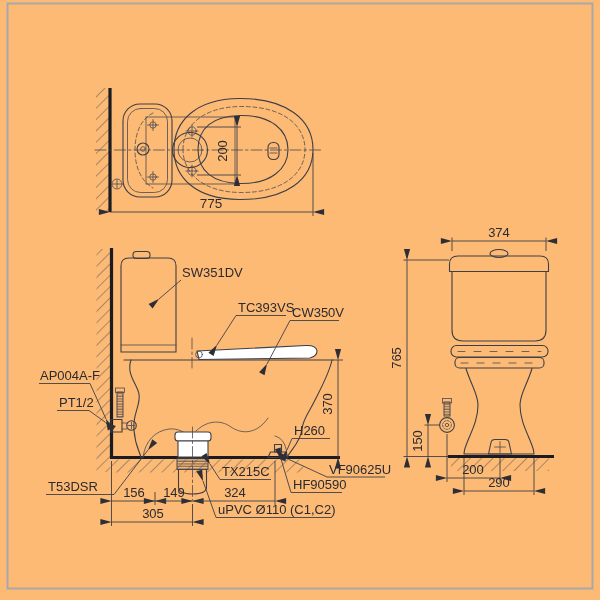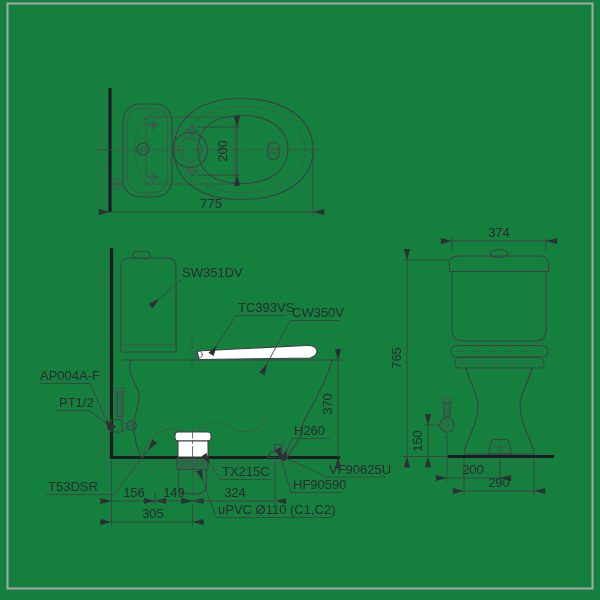--- a/index.html
+++ b/index.html
@@ -1,16 +1,16 @@
 <!DOCTYPE html>
 <html><head>
 <meta charset="utf-8">
 <style>
   html,body { margin:0; padding:0; background:#ffffff; }
-  .stage { position:relative; width:600px; height:600px; background:#15803d; overflow:hidden; }
+  .stage { position:relative; width:600px; height:600px; background:#fdba74; overflow:hidden; }
   svg { display:block; }
   text { font-family:"Liberation Sans","DejaVu Sans",sans-serif; font-size:13px; fill:#2a2a31; }
   .s   { stroke:#3f3f48; stroke-width:1.1; fill:none; stroke-linecap:round; stroke-linejoin:round; }
   .s2  { stroke:#4a4a52; stroke-width:0.8; fill:none; stroke-linecap:round; }
   .sw  { stroke:#3f3f48; stroke-width:1.1; fill:#ffffff; stroke-linejoin:round; }
   .thick { stroke:#1b1b22; stroke-width:3.2; fill:none; stroke-linecap:butt; }
   .dim { stroke:#3f3f48; stroke-width:0.9; fill:none; }
   .dash { stroke-dasharray:4 2.6; }
   .cl  { stroke-dasharray:11 3 2.5 3; stroke-width:0.8; }
   .mid { text-anchor:middle; }

